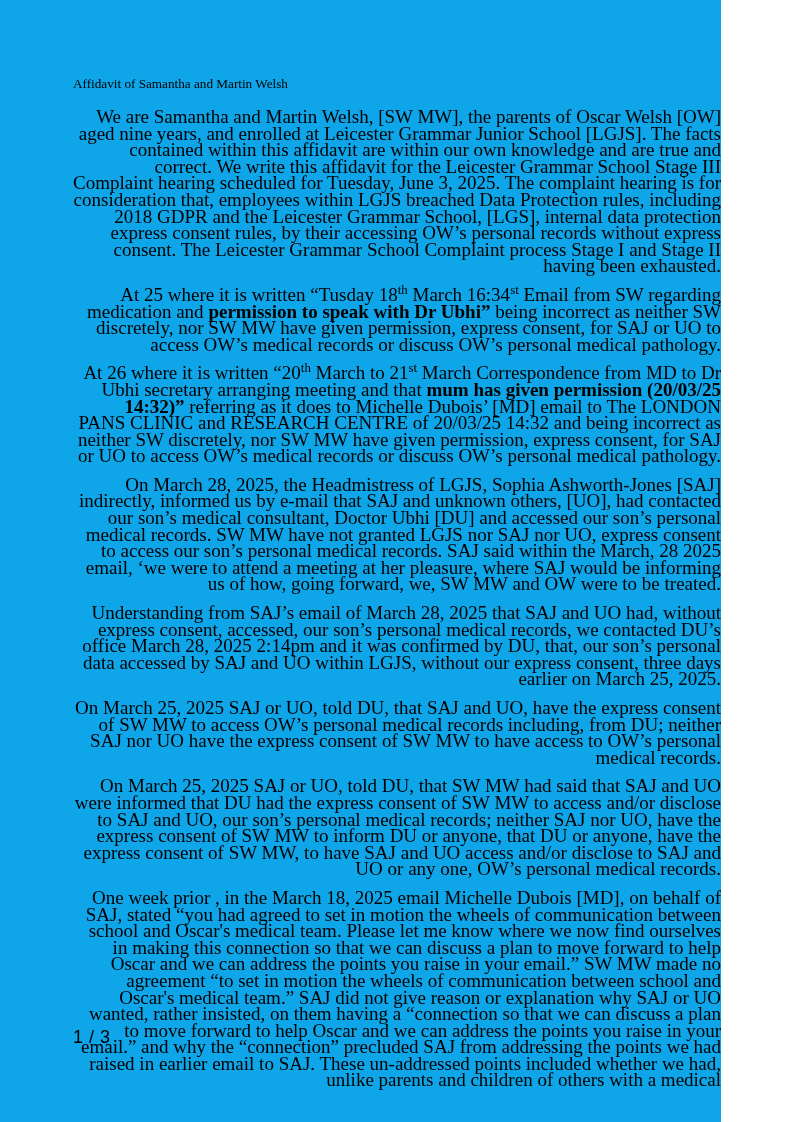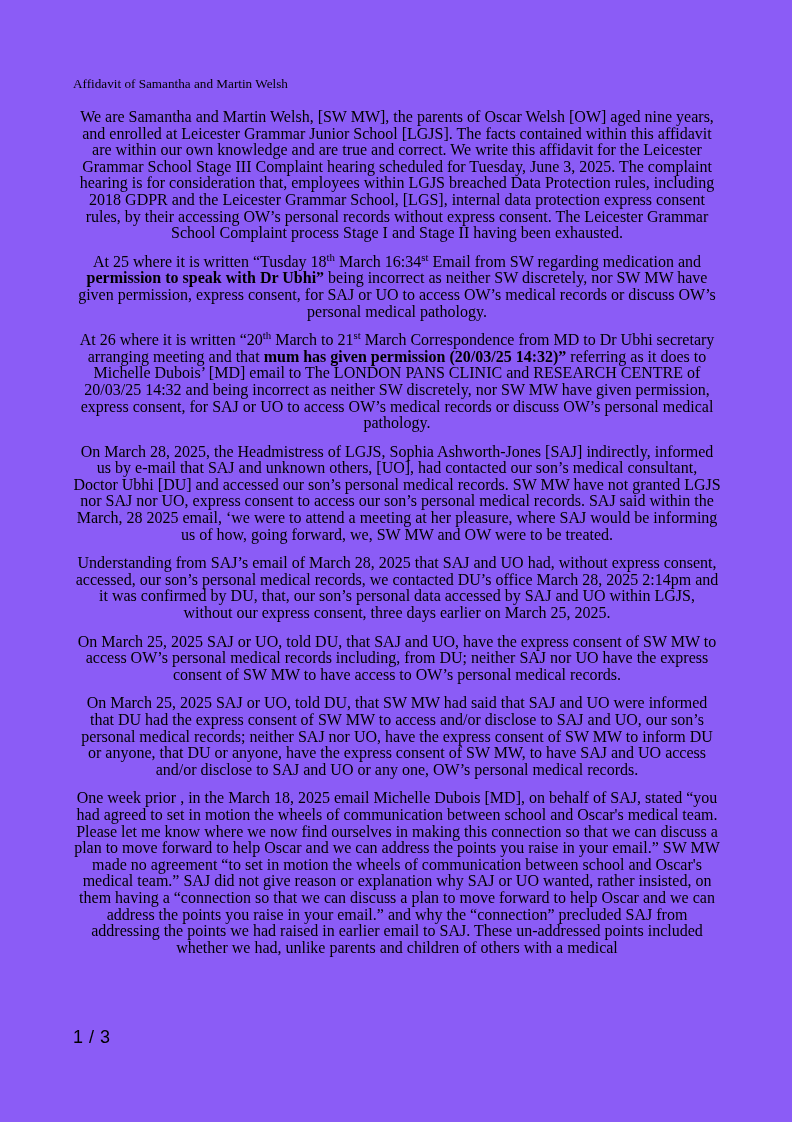--- a/index.html
+++ b/index.html
@@ -13,45 +13,45 @@
     position: relative;
     font-family: "Liberation Serif", "DejaVu Serif", serif;
     color: #000000;
     -webkit-font-smoothing: antialiased;
   }
 
   .page {
     position: absolute;
     left: 0;
     top: 0;
-    width: 792px;
+    width: 721px;
     height: 1122px;
-    background: #8b5cf6;
+    background: #0ea5e9;
     overflow: hidden;
   }
 
   .content {
     position: absolute;
     left: 73px;
     top: 76px;
     width: 648px;
   }
 
   .doc-title {
     font-size: 13.2px;
     line-height: 16.5px;
     margin: 0 0 16.5px 0;
     text-align: left;
   }
 
   .para {
-    font-size: 16px;
+    font-size: 19px;
     line-height: 16.6px;
     margin: 0 0 12px 0;
-    text-align: center;
+    text-align: right;
     white-space: normal;
   }
 
   .para:last-child { margin-bottom: 0; }
 
   b, .b {
     font-weight: bold;
   }
 
   sup {

